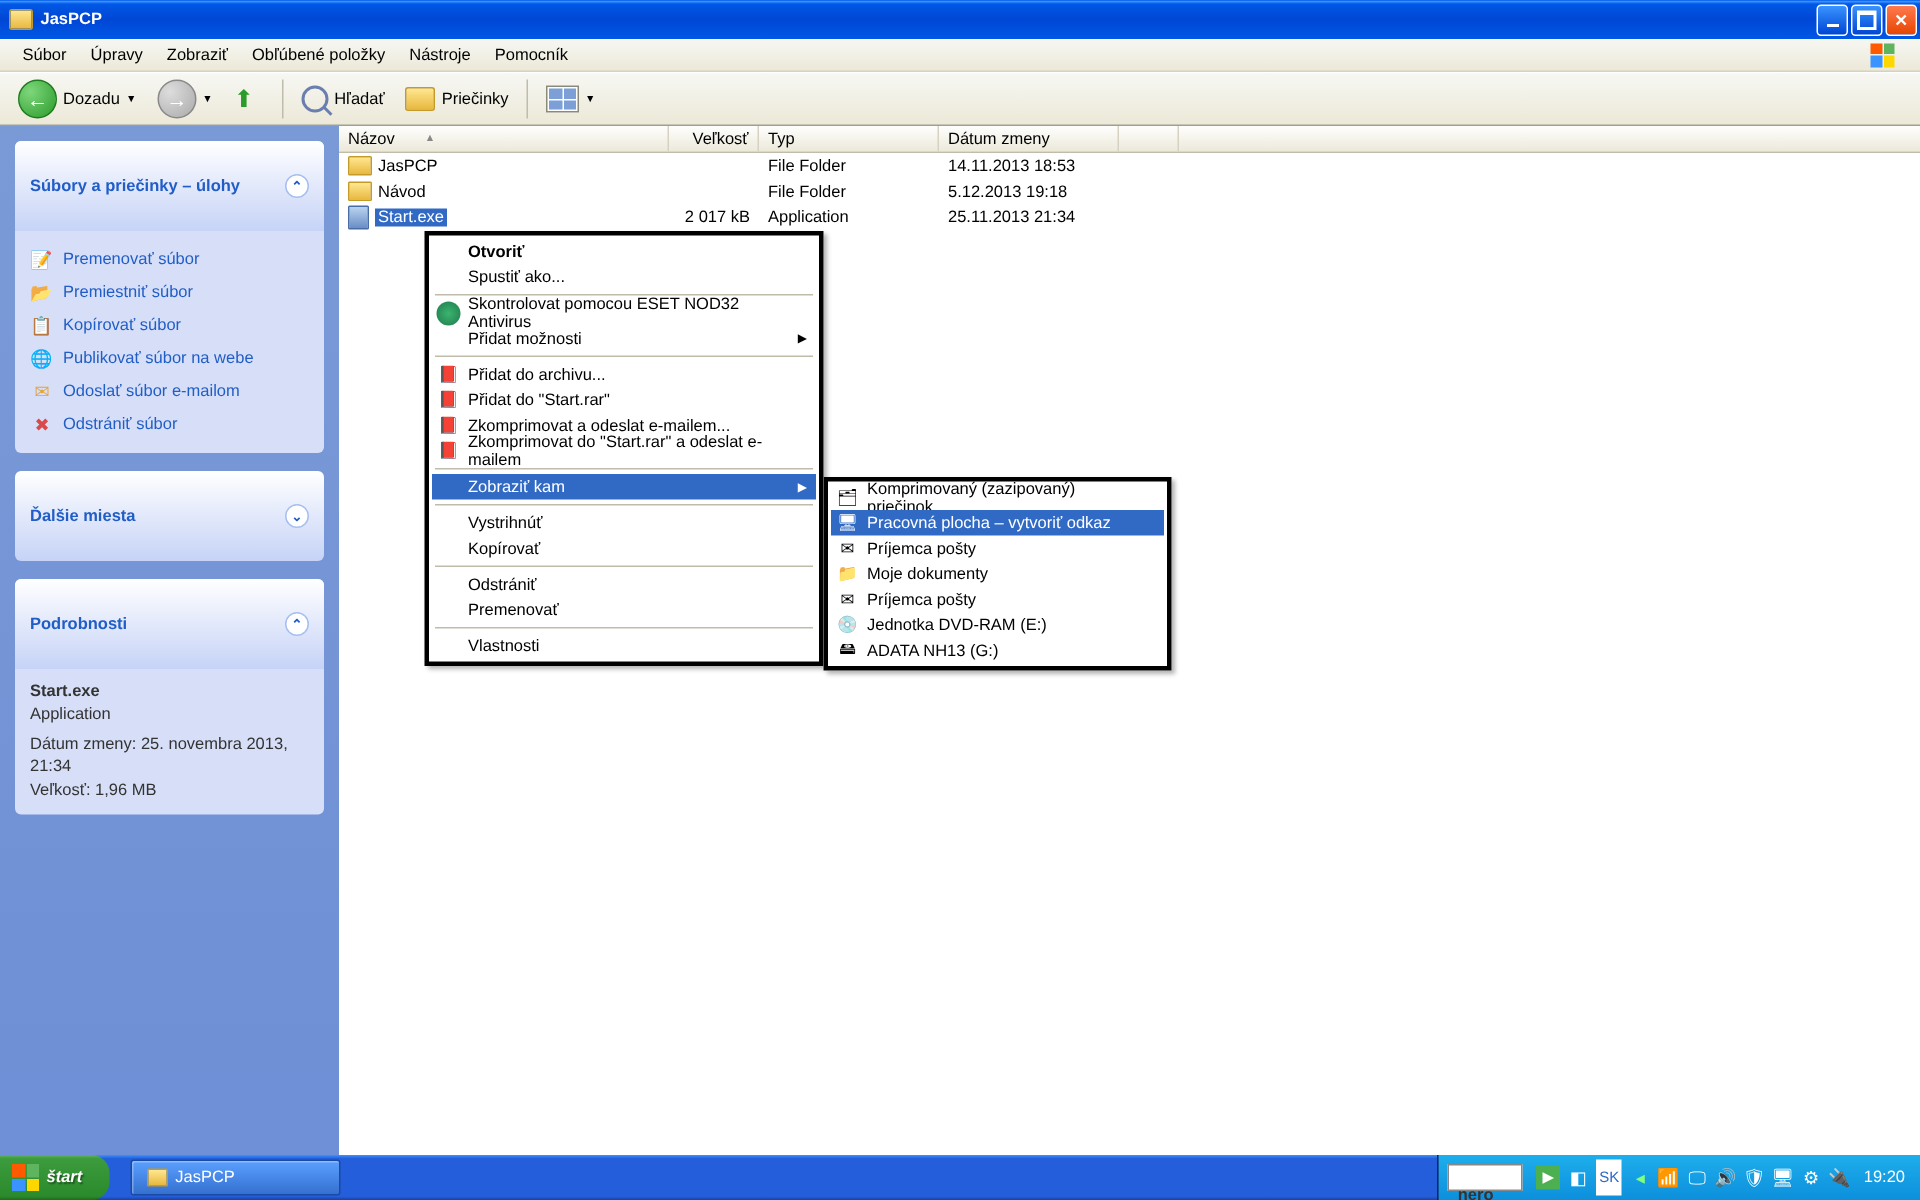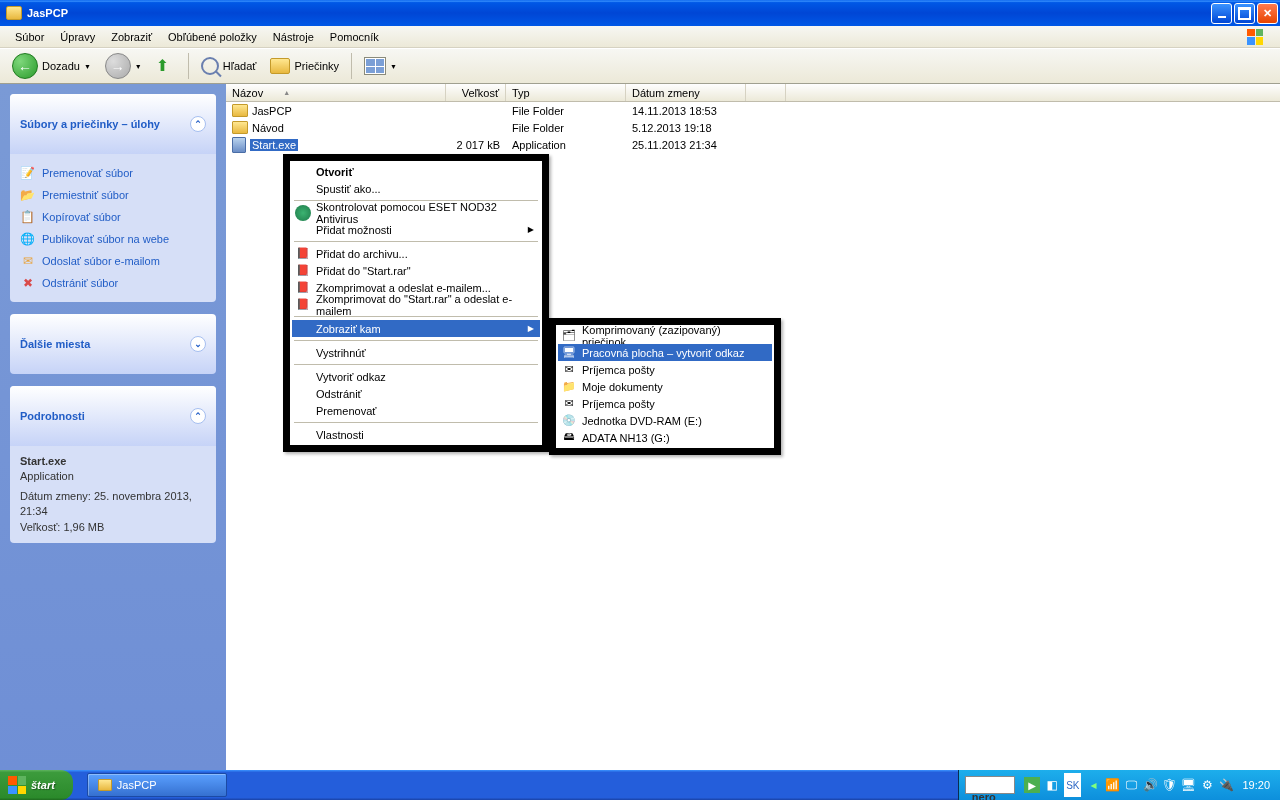--- a/index.html
+++ b/index.html
@@ -65,21 +65,21 @@
 .filerow .cell { padding:1px 6px; }
 .filerow .cname { width:220px; display:flex; align-items:center; gap:4px; }
 .filerow .csize { width:60px; text-align:right; }
 .filerow .ctype { width:120px; }
 .filerow .cdate { width:120px; }
 .filerow.selected .cname span.label { background:#316ac5; color:#fff; padding:0 2px; }
 .icon-folder { width:16px; height:13px; background:linear-gradient(to bottom,#ffe790,#e8b83f); border:1px solid #c49a2a; border-radius:1px; }
 .icon-exe { width:14px; height:16px; background:linear-gradient(to bottom,#b9d3ee,#6a8dc6); border:1px solid #4a6da6; border-radius:1px; }
 
 
-.ctxmenu { position:absolute; background:#fff; border:7px solid #000000; box-shadow:2px 2px 3px rgba(0,0,0,0.3); padding:2px; }
+.ctxmenu { position:absolute; background:#fff; border:3px solid #000000; box-shadow:2px 2px 3px rgba(0,0,0,0.3); padding:2px; }
 .ctxmenu .row { display:flex; align-items:center; height:17px; padding:0 20px 0 24px; position:relative; cursor:default; }
 .ctxmenu .row.hl { background:#316ac5; color:#fff; }
 .ctxmenu .row.bold { font-weight:bold; }
 .ctxmenu .sep { height:1px; background:#c0bcac; margin:3px 2px; }
 .ctxmenu .arrow { position:absolute; right:6px; font-size:8px; }
 .ctxmenu .rowicon { position:absolute; left:3px; width:16px; height:16px; display:flex; align-items:center; justify-content:center; }
 .ctx1 { left:283px; top:154px; width:266px; }
 .ctx2 { left:549px; top:318px; width:232px; }
 
 
@@ -301,24 +301,24 @@
     </div>
   <div class="sep"></div>
   <div class="row hl">
       <span>Zobraziť kam</span>
       <span class="arrow">▶</span>
     </div>
   <div class="sep"></div>
   <div class="row">
       <span>Vystrihnúť</span>
     </div>
-  <div class="sep"></div>
-  <div class="row">
-      <span>Vytvoriť odkaz</span>
-    </div>
+  <div class="row">
+      <span>Kopírovať</span>
+    </div>
+  <div class="sep"></div>
   <div class="row">
       <span>Odstrániť</span>
     </div>
   <div class="row">
       <span>Premenovať</span>
     </div>
   <div class="sep"></div>
   <div class="row">
       <span>Vlastnosti</span>
     </div>

